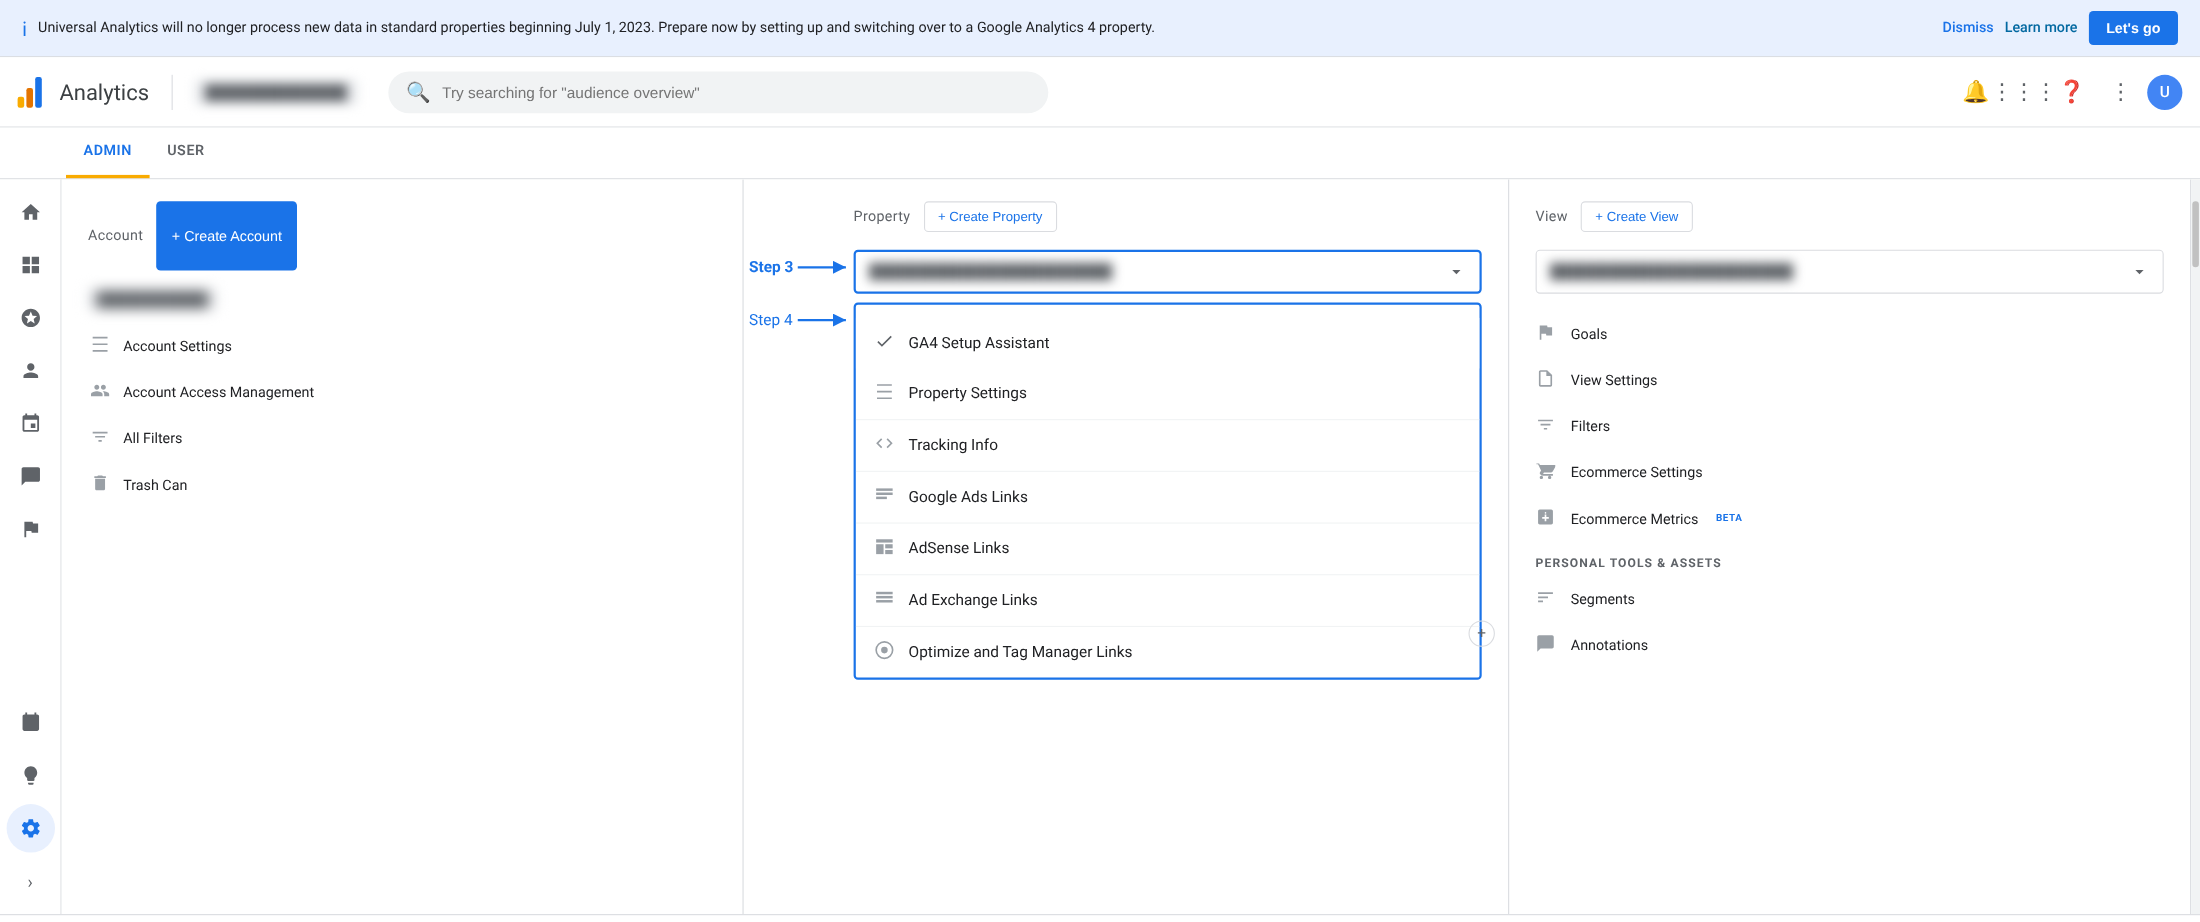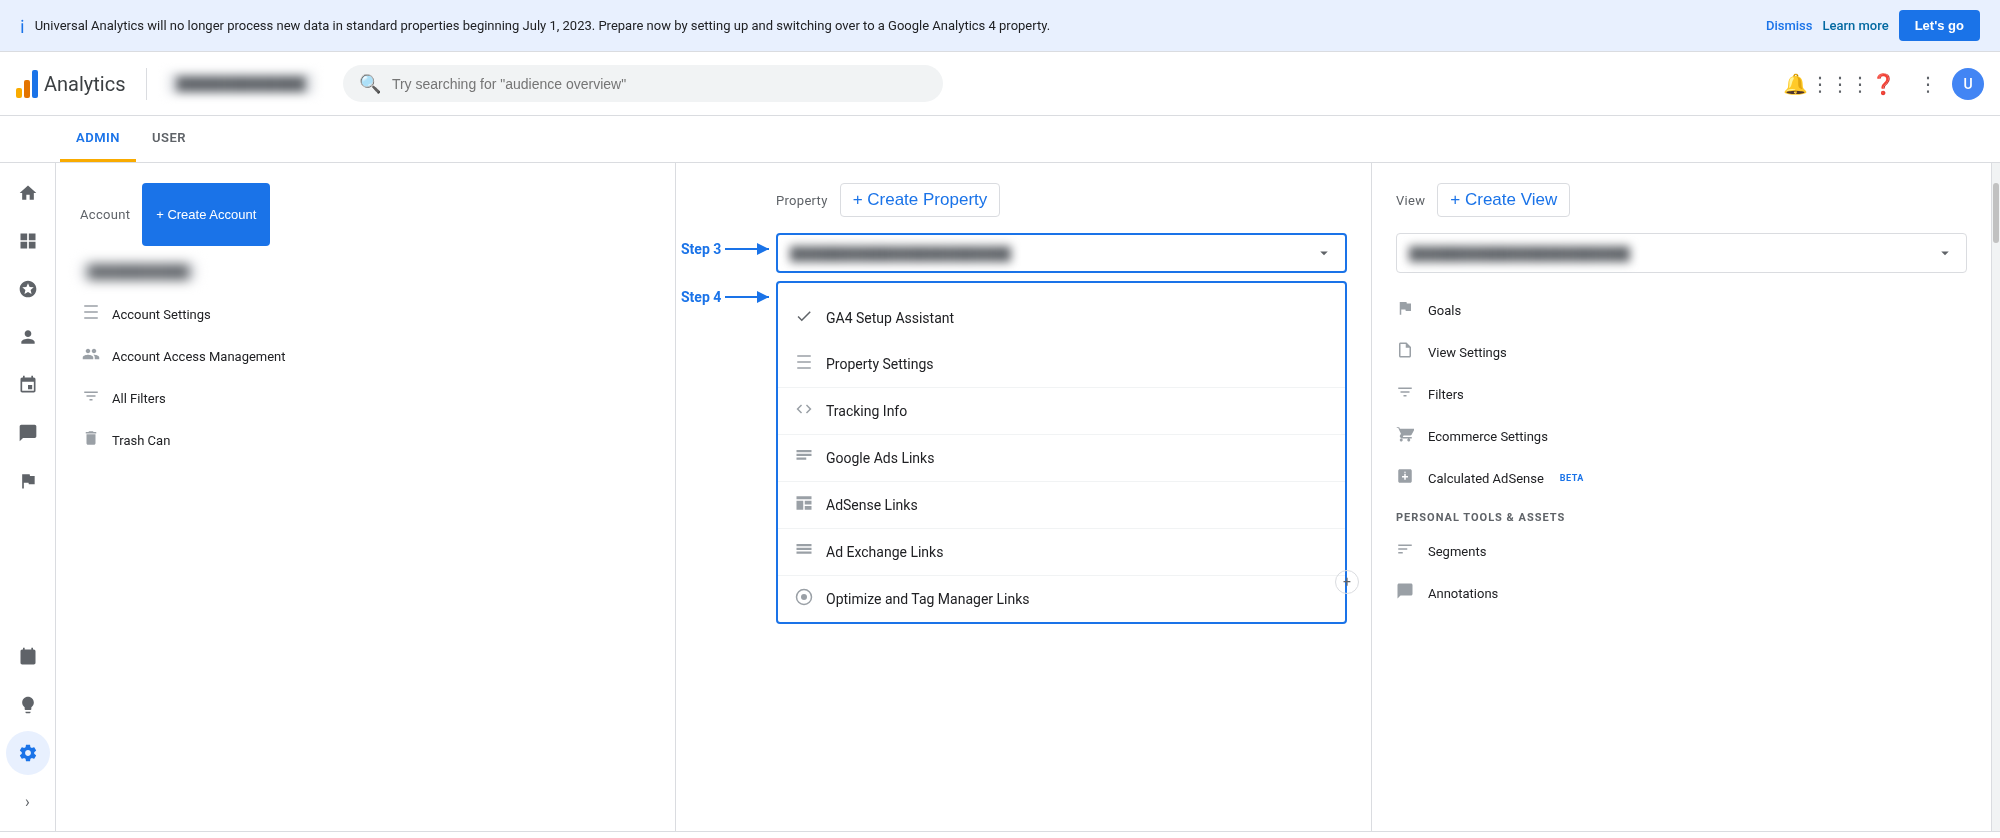--- a/index.html
+++ b/index.html
@@ -57,21 +57,21 @@
       align-items: center;
       background: #fff;
       padding: 0 16px;
       height: 64px;
       border-bottom: 1px solid #dadce0;
       gap: 12px;
     }
     .header-logo {
       display: flex;
       align-items: center;
-      gap: 6px;
+      gap: 16px;
       justify-content: center;
     }
     .logo-icon {
       display: flex;
       align-items: flex-end;
       gap: 2px;
       height: 28px;
     }
     .logo-bar {
       border-radius: 2px;
@@ -278,21 +278,21 @@
     }
     .create-btn-outline {
       display: flex;
       align-items: center;
       gap: 6px;
       background: #fff;
       color: #1a73e8;
       border: 1px solid #dadce0;
       border-radius: 4px;
       padding: 6px 12px;
-      font-size: 17px;
+      font-size: 12px;
       cursor: pointer;
     }
     .property-select-box {
       border: 2px solid #1a73e8;
       border-radius: 4px;
       padding: 8px 12px;
       display: flex;
       align-items: center;
       justify-content: space-between;
       background: #fff;
@@ -430,21 +430,21 @@
       align-items: center;
       gap: 4px;
       white-space: nowrap;
       justify-content: flex-end;
     }
     .step-label-4 {
       position: absolute;
       left: -95px;
       top: 8px;
       color: #1a73e8;
-      font-weight: 700;
+      font-weight: 400;
       font-size: 14px;
       display: flex;
       gap: 4px;
       white-space: nowrap;
     }
 
     
     .blurred-name {
       display: inline-block;
       filter: blur(6px);
@@ -804,21 +804,21 @@
               </svg>
           </span>
           <span>Ecommerce Settings</span>
         </div>
         <div class="view-item">
           <span class="view-item-icon">
             <svg width="18" height="18" viewBox="0 0 24 24" fill="#9aa0a6">
                 <path d="M19 3H5c-1.1 0-2 .9-2 2v14c0 1.1.9 2 2 2h14c1.1 0 2-.9 2-2V5c0-1.1-.9-2-2-2zm-7 3c.55 0 1 .45 1 1s-.45 1-1 1-1-.45-1-1 .45-1 1-1zm4 8h-3v3h-2v-3H8v-2h3V9h2v3h3v2z"></path>
               </svg>
           </span>
-          <span>Calculated AdSense</span>
+          <span>Ecommerce Metrics</span>
           <span class="beta-badge">BETA</span>
         </div>
 
         <div class="personal-tools-header">PERSONAL TOOLS &amp; ASSETS</div>
 
         <div class="view-item">
           <span class="view-item-icon">
             <svg width="18" height="18" viewBox="0 0 24 24" fill="#9aa0a6">
                 <path d="M3 18h6v-2H3v2zM3 6v2h18V6H3zm0 7h12v-2H3v2z"></path>
               </svg>

